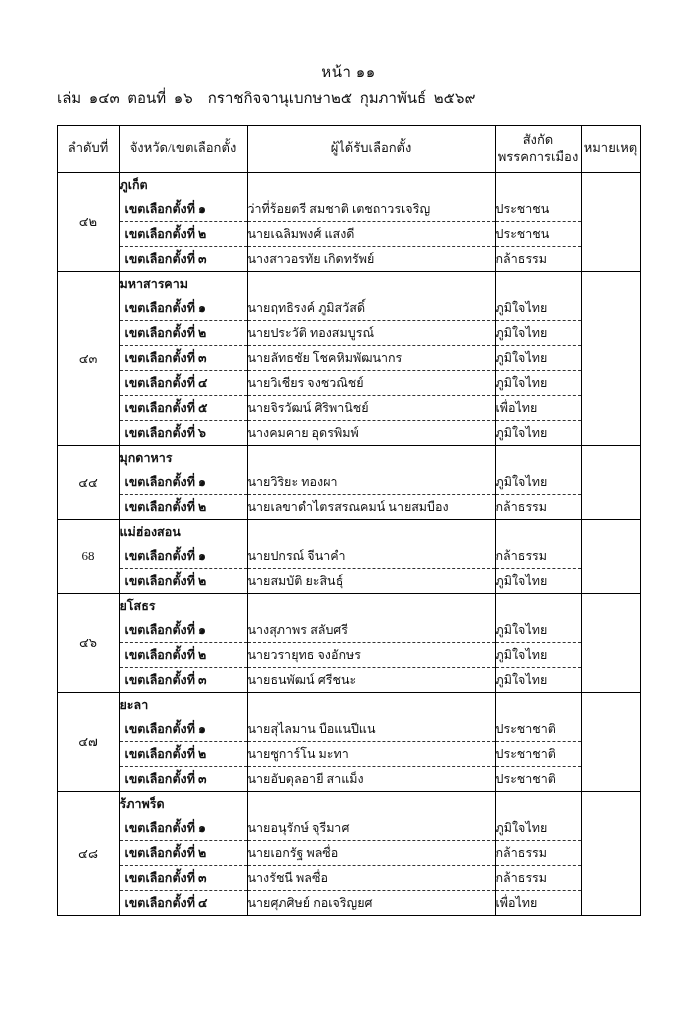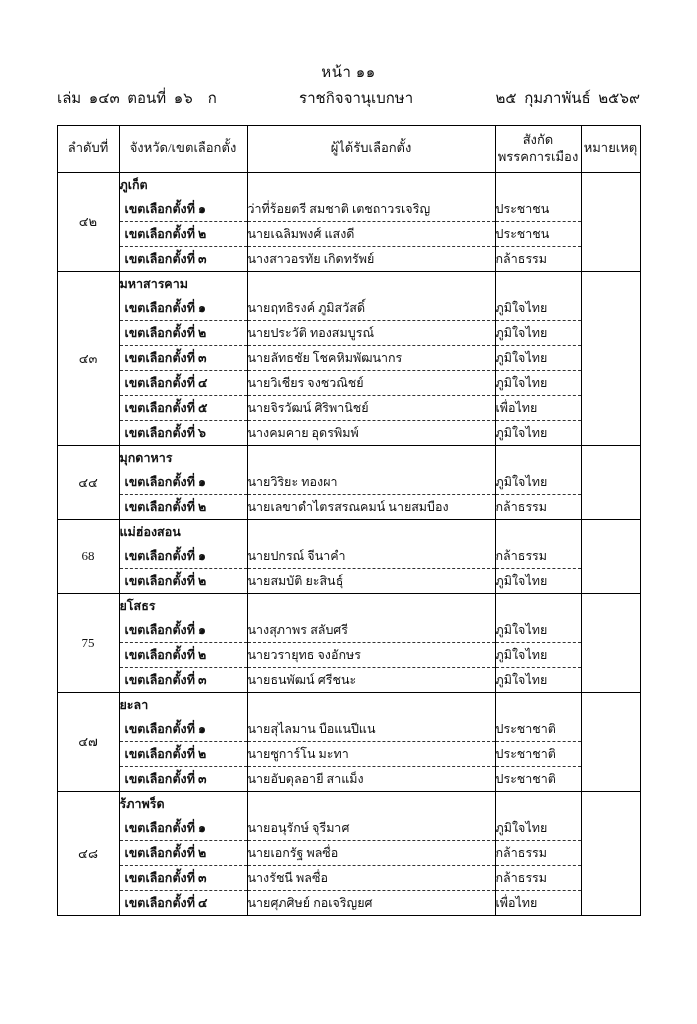--- a/index.html
+++ b/index.html
@@ -27,21 +27,20 @@
     margin-top: 62px;
     font-size: 15px;
     line-height: 1.35;
   }
   .header-line1 {
     font-size: 15px;
     letter-spacing: 0.5px;
   }
   .header-line2 {
     display: flex;
-    justify-content: space-between;
     align-items: baseline;
     margin: 6px 57px 0 57px;
     font-size: 15px;
   }
   .hl-left { white-space: pre; }
   .hl-center { white-space: pre; font-family: Liberation Mono, monospace; }
   .hl-right { white-space: pre; }
 
   table.reg {
     border-collapse: collapse;
@@ -250,21 +249,21 @@
           <td class="prov"><span class="zone">เขตเลือกตั้งที่ ๑</span></td>
           <td class="name">นายปกรณ์  จีนาคำ</td>
           <td class="party">กล้าธรรม</td>
         </tr>
         <tr class="sub row-h grouplast">
           <td class="prov"><span class="zone">เขตเลือกตั้งที่ ๒</span></td>
           <td class="name">นายสมบัติ  ยะสินธุ์</td>
           <td class="party">ภูมิใจไทย</td>
         </tr>
         <tr class="provhead groupfirst row-h">
-          <td class="no group" rowspan="4">75</td>
+          <td class="no group" rowspan="4">๔๖</td>
           <td class="prov"><span class="prov-name">ยโสธร</span></td>
           <td class="name">&nbsp;</td>
           <td class="party">&nbsp;</td>
           <td class="note group" rowspan="4">&nbsp;</td>
         </tr>
         <tr class="sub row-h firstzone">
           <td class="prov"><span class="zone">เขตเลือกตั้งที่ ๑</span></td>
           <td class="name">นางสุภาพร  สลับศรี</td>
           <td class="party">ภูมิใจไทย</td>
         </tr>

